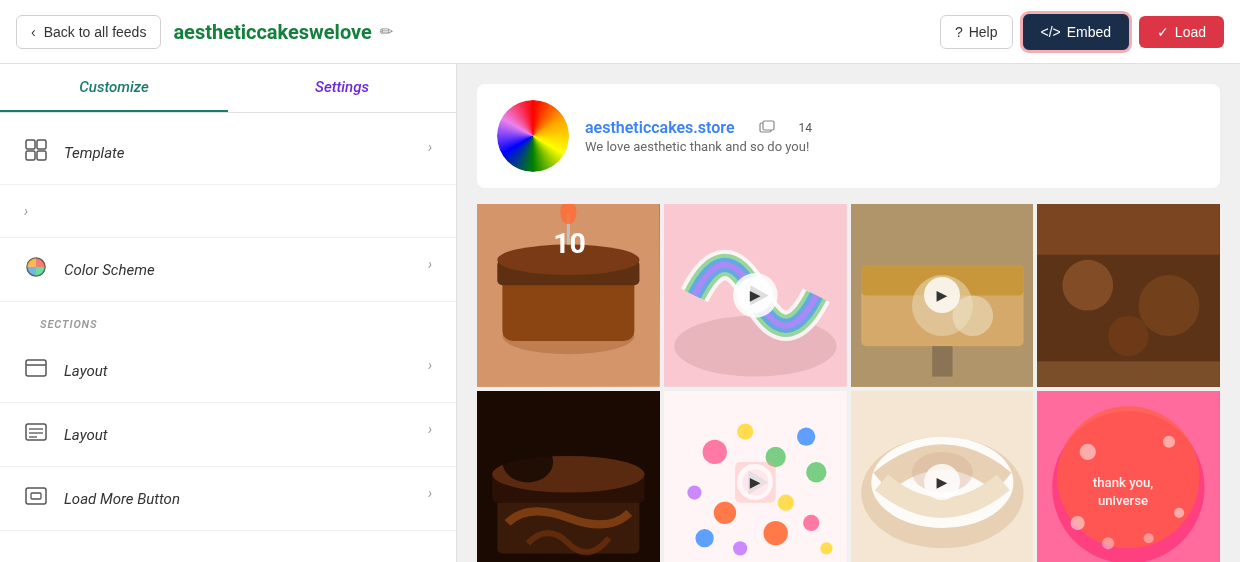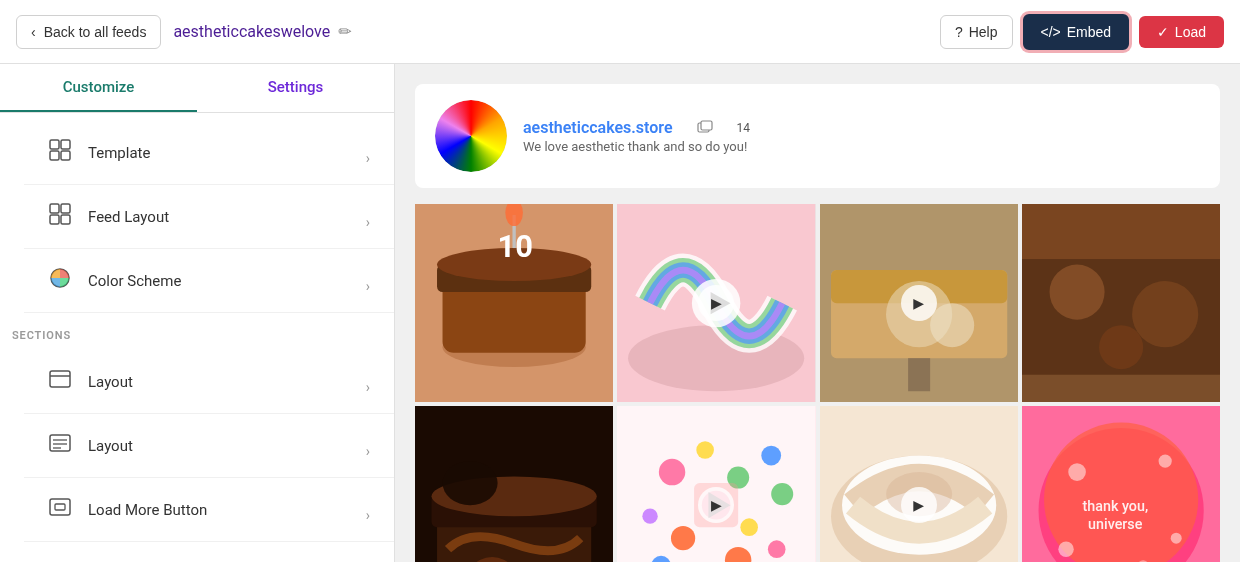--- a/index.html
+++ b/index.html
@@ -12,21 +12,21 @@
       height: 64px; padding: 0 16px; flex-shrink: 0;
     }
     .topbar-left { display: flex; align-items: center; gap: 12px; }
     .back-btn {
       display: flex; align-items: center; gap: 8px;
       border: 1px solid #d0d0d0; border-radius: 6px;
       padding: 8px 14px; background: #fff; cursor: pointer;
       font-size: 14px; color: #333; font-weight: 500;
     }
     .feed-name-area { display: flex; align-items: center; gap: 8px; }
-    .feed-name { font-size: 16px; font-weight: 400; color: #4c1d95; }
+    .feed-name { font-size: 20px; font-weight: 700; color: #15803d; }
     .edit-icon { color: #888; cursor: pointer; font-size: 16px; }
     .topbar-right { display: flex; align-items: center; gap: 10px; }
     .help-btn {
       display: flex; align-items: center; gap: 6px;
       border: 1px solid #d0d0d0; border-radius: 6px;
       padding: 8px 14px; background: #fff; cursor: pointer;
       font-size: 14px; color: #333;
     }
     .embed-btn {
       display: flex; align-items: center; gap: 6px;
@@ -39,40 +39,39 @@
       display: flex; align-items: center; gap: 6px;
       border: none; border-radius: 6px;
       padding: 8px 18px; background: #dc3545; cursor: pointer;
       font-size: 14px; color: #fff; font-weight: 500;
     }
 
     
     .main { display: flex; flex: 1; overflow: hidden; }
 
     
-    .sidebar { width: 395px; background: #fff; border-right: 1px solid #e0e0e0; flex-shrink: 0; overflow-y: auto; }
+    .sidebar { width: 457px; background: #fff; border-right: 1px solid #e0e0e0; flex-shrink: 0; overflow-y: auto; font-style: italic; }
     .sidebar-tabs { display: flex; border-bottom: 1px solid #e0e0e0; }
     .sidebar-tab {
       flex: 1; text-align: center; padding: 14px 0;
       font-size: 15px; font-weight: 500; color: #6d28d9; cursor: pointer;
       border-bottom: 2px solid transparent;
     }
     .sidebar-tab.active { color: #1a7b6b; border-bottom: 2px solid #1a7b6b; }
     .sidebar-items { padding: 8px 0; }
     .sidebar-item {
-      display: flex; align-items: flex-end; justify-content: space-between;
+      display: flex; align-items: flex-start; justify-content: space-between;
       padding: 18px 24px; cursor: pointer; border-bottom: 1px solid #f0f0f0;
       transition: background 0.15s;
-      margin-left: 24px;
     }
     .sidebar-item-left { display: flex; align-items: center; gap: 16px; }
     .sidebar-item-icon { color: #555; font-size: 20px; width: 24px; text-align: center; }
     .sidebar-item-label { font-size: 15px; color: #333; font-weight: 400; }
     .sidebar-item-chevron { color: #999; font-size: 14px; }
-    .sections-label { padding: 16px 12px 8px; font-size: 11px; font-weight: 600; color: #999; letter-spacing: 0.08em; text-transform: uppercase; }
+    .sections-label { padding: 16px 40px 8px; font-size: 11px; font-weight: 600; color: #999; letter-spacing: 0.08em; text-transform: uppercase; }
 
     
     .preview { flex: 1; background: #f0f0f0; overflow-y: auto; padding: 0; }
     .preview-inner { padding: 20px; }
 
     
     .profile-header { display: flex; align-items: center; gap: 16px; margin-bottom: 16px; background: #fff; padding: 16px 20px; border-radius: 8px; }
     .avatar { width: 72px; height: 72px; border-radius: 50%; overflow: hidden; background: #ddd; flex-shrink: 0; }
     .avatar-img { width: 100%; height: 100%; background: conic-gradient(red, orange, yellow, green, blue, violet, red); border-radius: 50%; }
     .profile-info { }
@@ -135,31 +134,20 @@
               <rect x="12" y="1" width="9" height="9" rx="1.5" stroke="#555" stroke-width="1.5"></rect>
               <rect x="1" y="12" width="9" height="9" rx="1.5" stroke="#555" stroke-width="1.5"></rect>
               <rect x="12" y="12" width="9" height="9" rx="1.5" stroke="#555" stroke-width="1.5"></rect>
             </svg>
           </span>
           <span class="sidebar-item-label">Template</span>
         </div>
         <span class="sidebar-item-chevron">›</span>
       </div>
       <div class="sidebar-item">
-        <div class="sidebar-item-left">
-          <span class="sidebar-item-icon">
-            <svg width="22" height="22" viewBox="0 0 22 22" fill="none" xmlns="http://www.w3.org/2000/svg">
-              <rect x="1" y="1" width="9" height="9" rx="1.5" stroke="#555" stroke-width="1.5"></rect>
-              <rect x="12" y="1" width="9" height="9" rx="1.5" stroke="#555" stroke-width="1.5"></rect>
-              <rect x="1" y="12" width="9" height="9" rx="1.5" stroke="#555" stroke-width="1.5"></rect>
-              <rect x="12" y="12" width="9" height="9" rx="1.5" stroke="#555" stroke-width="1.5"></rect>
-            </svg>
-          </span>
-          <span class="sidebar-item-label">Feed Layout</span>
-        </div>
         <span class="sidebar-item-chevron">›</span>
       </div>
       <div class="sidebar-item">
         <div class="sidebar-item-left">
           <span class="sidebar-item-icon">
             <svg width="22" height="22" viewBox="0 0 22 22" fill="none" xmlns="http://www.w3.org/2000/svg">
               <circle cx="11" cy="11" r="9" stroke="#555" stroke-width="1.5"></circle>
               <path d="M11 2 A9 9 0 0 1 20 11 L11 11 Z" fill="#e74c3c" opacity="0.7"></path>
               <path d="M20 11 A9 9 0 0 1 11 20 L11 11 Z" fill="#2ecc71" opacity="0.7"></path>
               <path d="M11 20 A9 9 0 0 1 2 11 L11 11 Z" fill="#3498db" opacity="0.7"></path>

